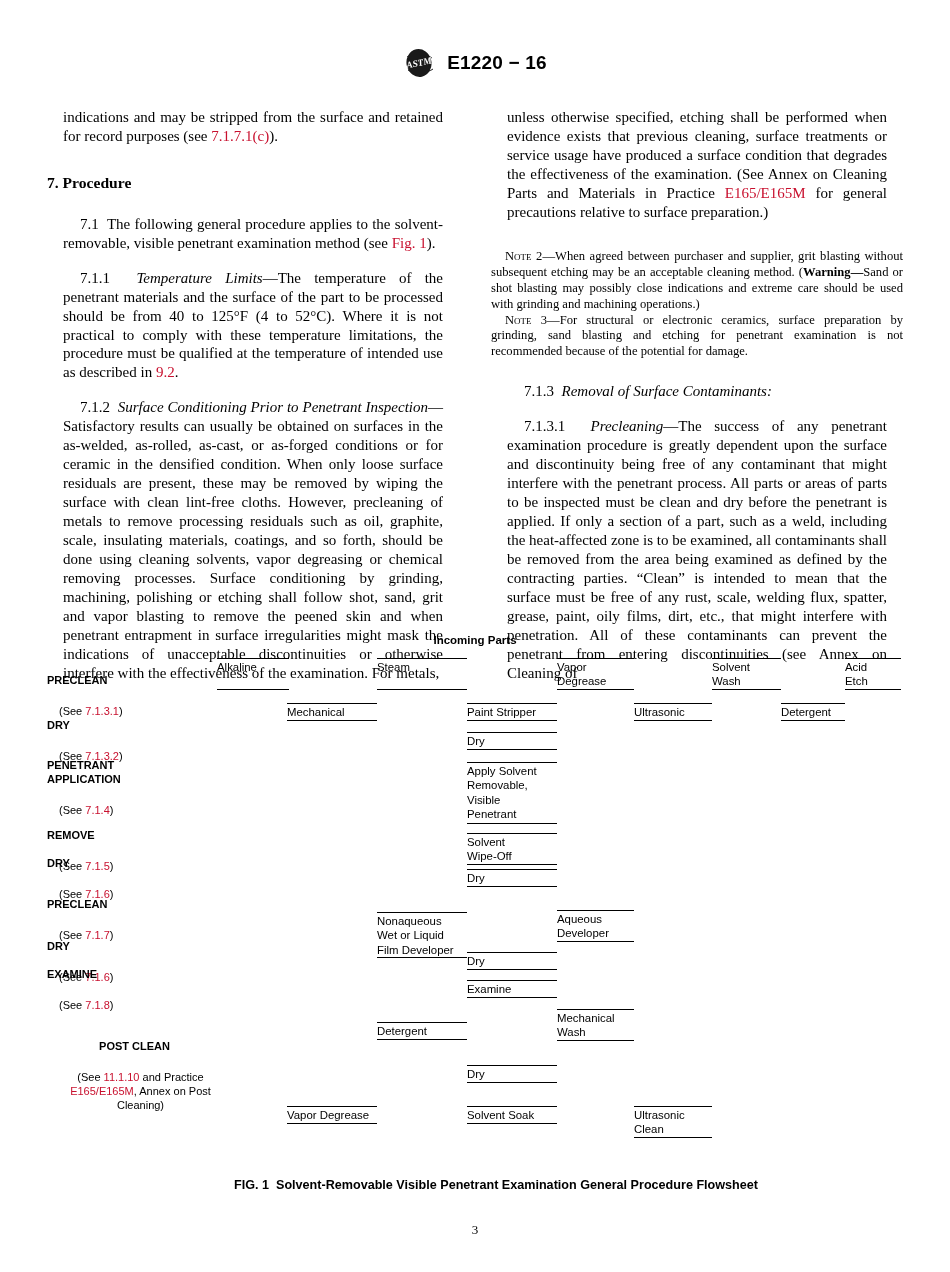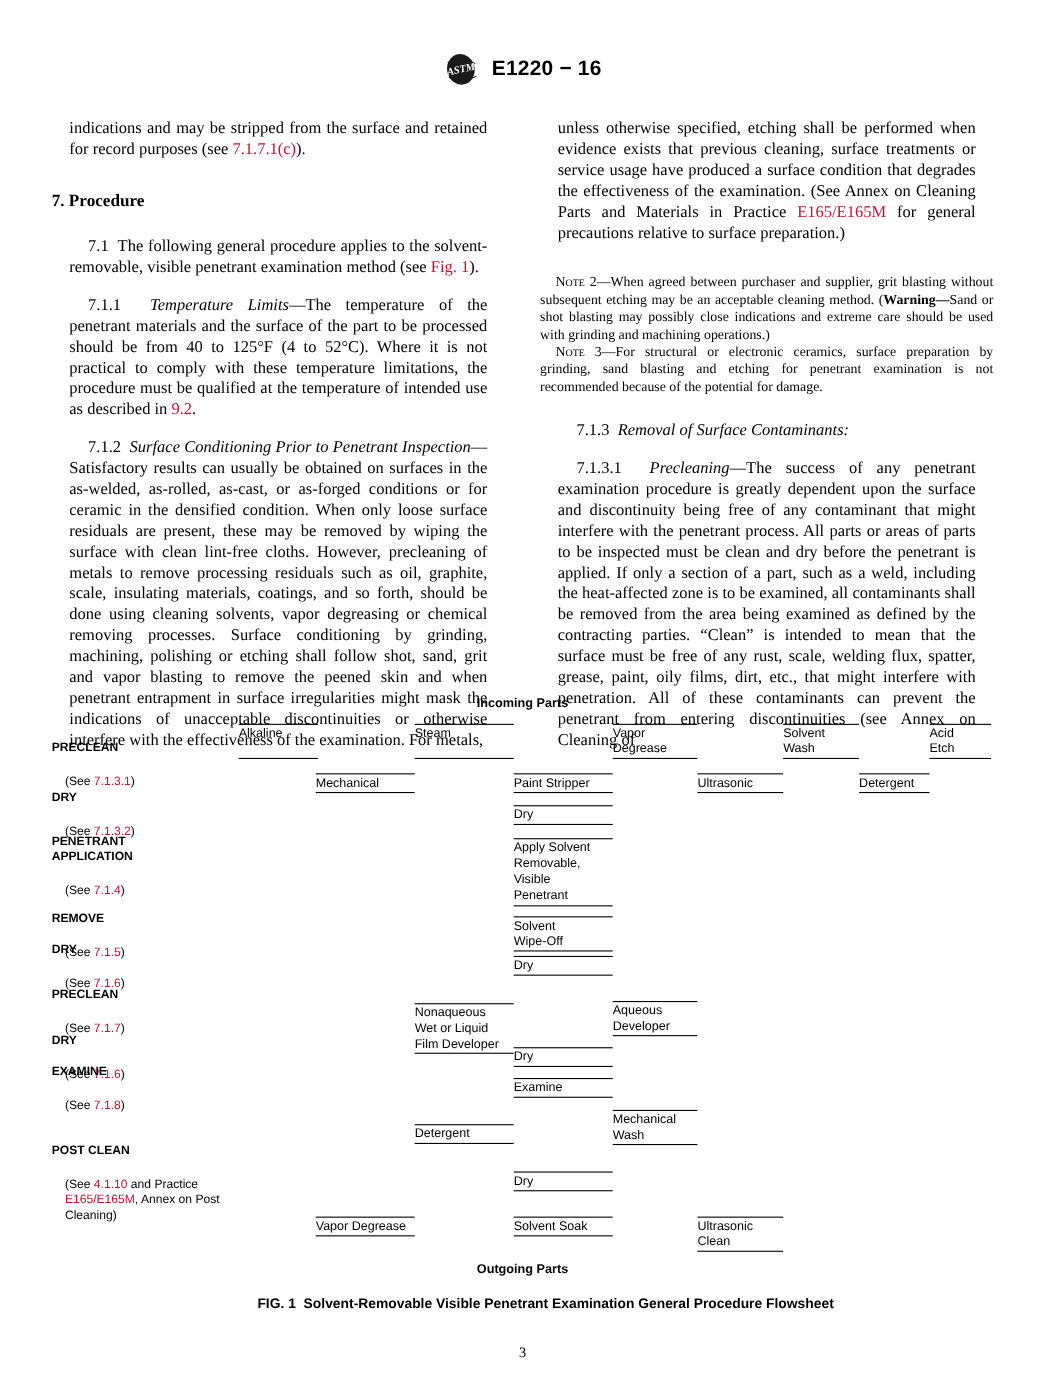--- a/index.html
+++ b/index.html
@@ -241,23 +241,23 @@
     <div class="stage" style="top:318px; left:47px;">
       <span class="name">DRY</span>
       <span class="see"><span>(See </span><span class="ref">7.1.6</span><span>)</span></span>
     </div>
 
     <div class="stage" style="top:346px; left:47px;">
       <span class="name">EXAMINE</span>
       <span class="see"><span>(See </span><span class="ref">7.1.8</span><span>)</span></span>
     </div>
 
-    <div class="stage" style="top:418px; left:47px; width:175px;">
+    <div class="stage" style="top:418px; left:47px; width:175px;text-align:center;">
       <span class="name">POST CLEAN</span>
-      <span class="see"><span>(See </span><span class="ref">4.1.10</span><span> and Practice </span><span class="ref">E165/E165M</span><span>, Annex on Post Cleaning)</span></span>
+      <span class="see"><span>(See </span><span class="ref">11.1.10</span><span> and Practice </span><span class="ref">E165/E165M</span><span>, Annex on Post Cleaning)</span></span>
     </div>
 
     <div class="node" style="top:36px; left:217px; width:72px; height:32px;">Alkaline</div>
     <div class="node" style="top:36px; left:377px; width:90px; height:32px;">Steam</div>
     <div class="node" style="top:36px; left:557px; width:77px; height:32px;">Vapor
 Degrease</div>
     <div class="node" style="top:36px; left:712px; width:69px; height:32px;">Solvent
 Wash</div>
     <div class="node" style="top:36px; left:845px; width:56px; height:32px;">Acid
 Etch</div>
@@ -292,20 +292,19 @@
     <div class="node" style="top:387px; left:557px; width:77px; height:32px;">Mechanical
 Wash</div>
 
     <div class="node" style="top:443px; left:467px; width:90px; height:18px;">Dry</div>
 
     <div class="node" style="top:484px; left:287px; width:90px; height:18px;">Vapor Degrease</div>
     <div class="node" style="top:484px; left:467px; width:90px; height:18px;">Solvent Soak</div>
     <div class="node" style="top:484px; left:634px; width:78px; height:32px;">Ultrasonic
 Clean</div>
 
-    <div class="fig-center-label" style="top:526px;">Outgoing Parts</div>
 
     <div class="fig-caption" style="top:556px;"><span>FIG. 1</span>&nbsp;&nbsp;<span>Solvent-Removable Visible Penetrant Examination General Procedure Flowsheet</span></div>
   </div>
 
   <div class="page-number">3</div>
 
 </div>
 
 </body></html>

